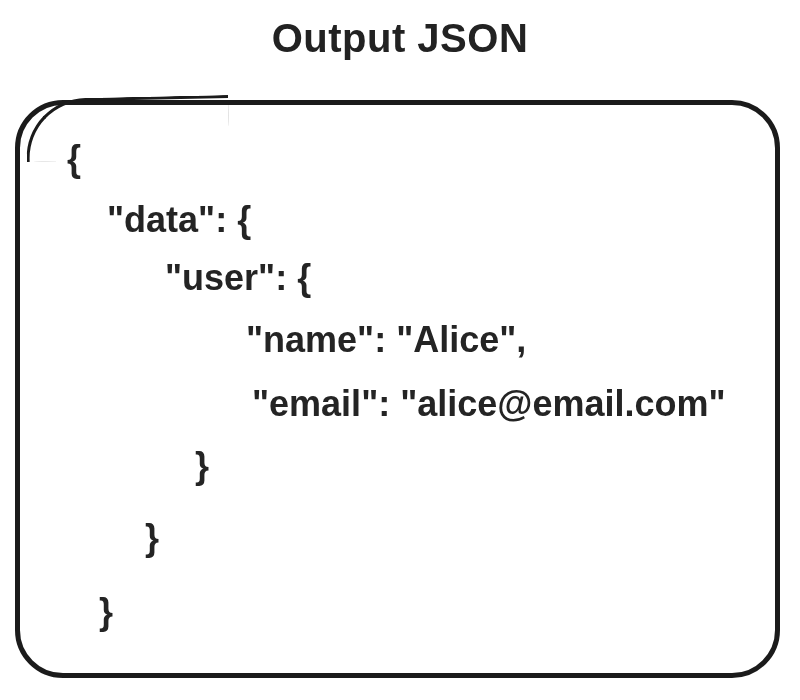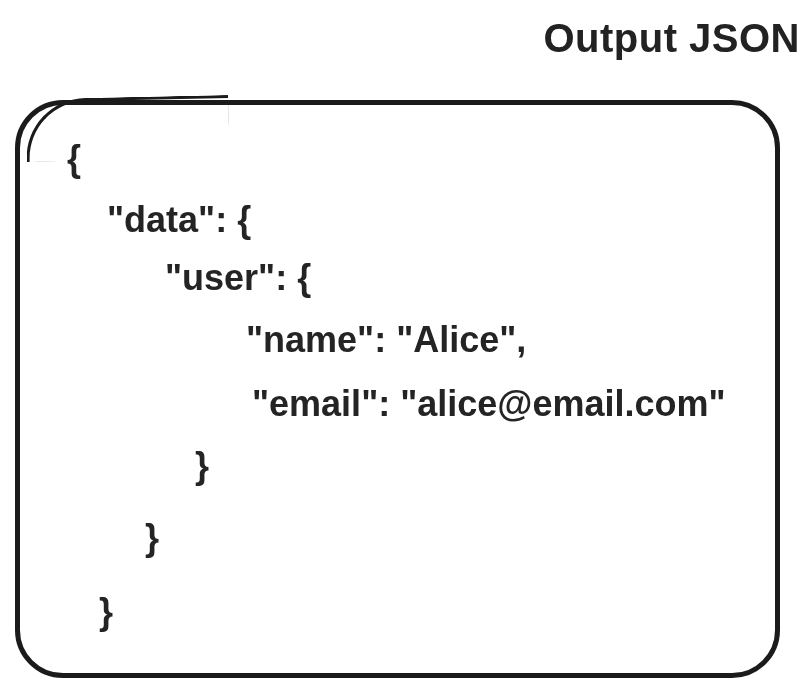--- a/index.html
+++ b/index.html
@@ -13,21 +13,21 @@
     width: 800px;
     height: 700px;
     background: #ffffff;
     overflow: hidden;
   }
   .diagram-title {
     position: absolute;
     top: 16px;
     left: 0;
     width: 100%;
-    text-align: right;
+    text-align: center;
     font-size: 40px;
     font-weight: 700;
     color: #222222;
     letter-spacing: 0.5px;
   }
   .json-box {
     position: absolute;
     left: 15px;
     top: 100px;
     width: 765px;

